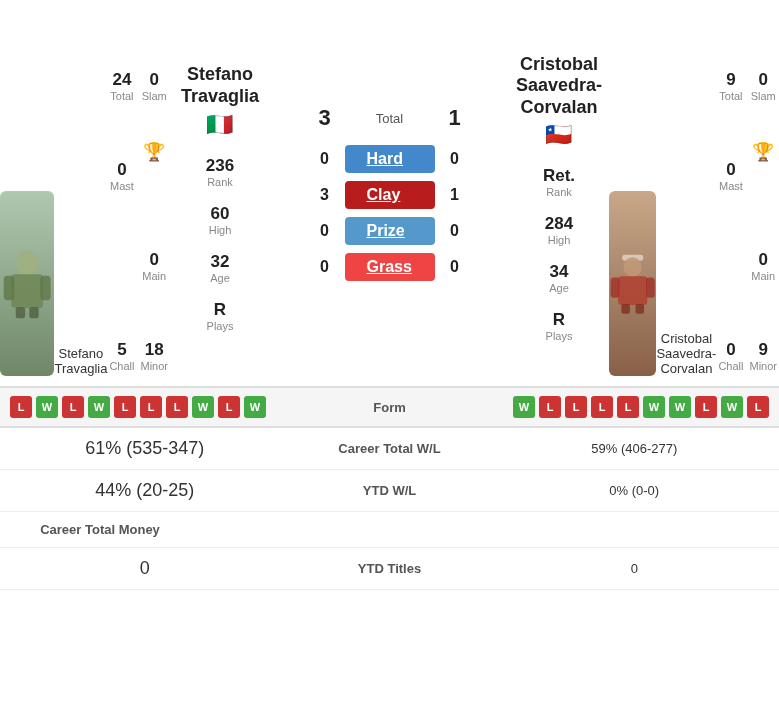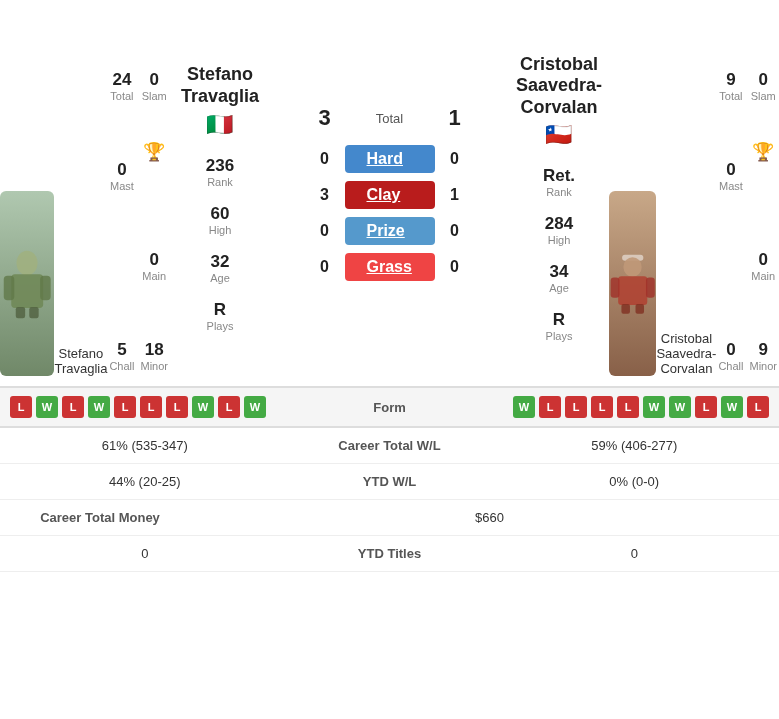--- a/index.html
+++ b/index.html
@@ -214,21 +214,21 @@
     .stats-row {
       display: flex;
       align-items: center;
       border-bottom: 1px solid #eee;
       padding: 10px 0;
     }
 
     .stats-left {
       flex: 1;
       text-align: center;
-      font-size: 13px;
+      font-size: 18px;
       color: #333;
     }
 
     .stats-center {
       width: 200px;
       text-align: center;
       font-size: 13px;
       font-weight: bold;
       color: #555;
     }
@@ -466,21 +466,20 @@
         <div class="stats-center">Career Total W/L</div>
         <div class="stats-right">59% (406-277)</div>
       </div>
       <div class="stats-row">
         <div class="stats-left">44% (20-25)</div>
         <div class="stats-center">YTD W/L</div>
         <div class="stats-right">0% (0-0)</div>
       </div>
       <div class="stats-row">
         <div class="stats-center">Career Total Money</div>
-        <div class="stats-right">$660</div>
       </div>
       <div class="stats-row">
         <div class="stats-left">0</div>
         <div class="stats-center">YTD Titles</div>
         <div class="stats-right">0</div>
       </div>
     </div>
 
 </div>
 

